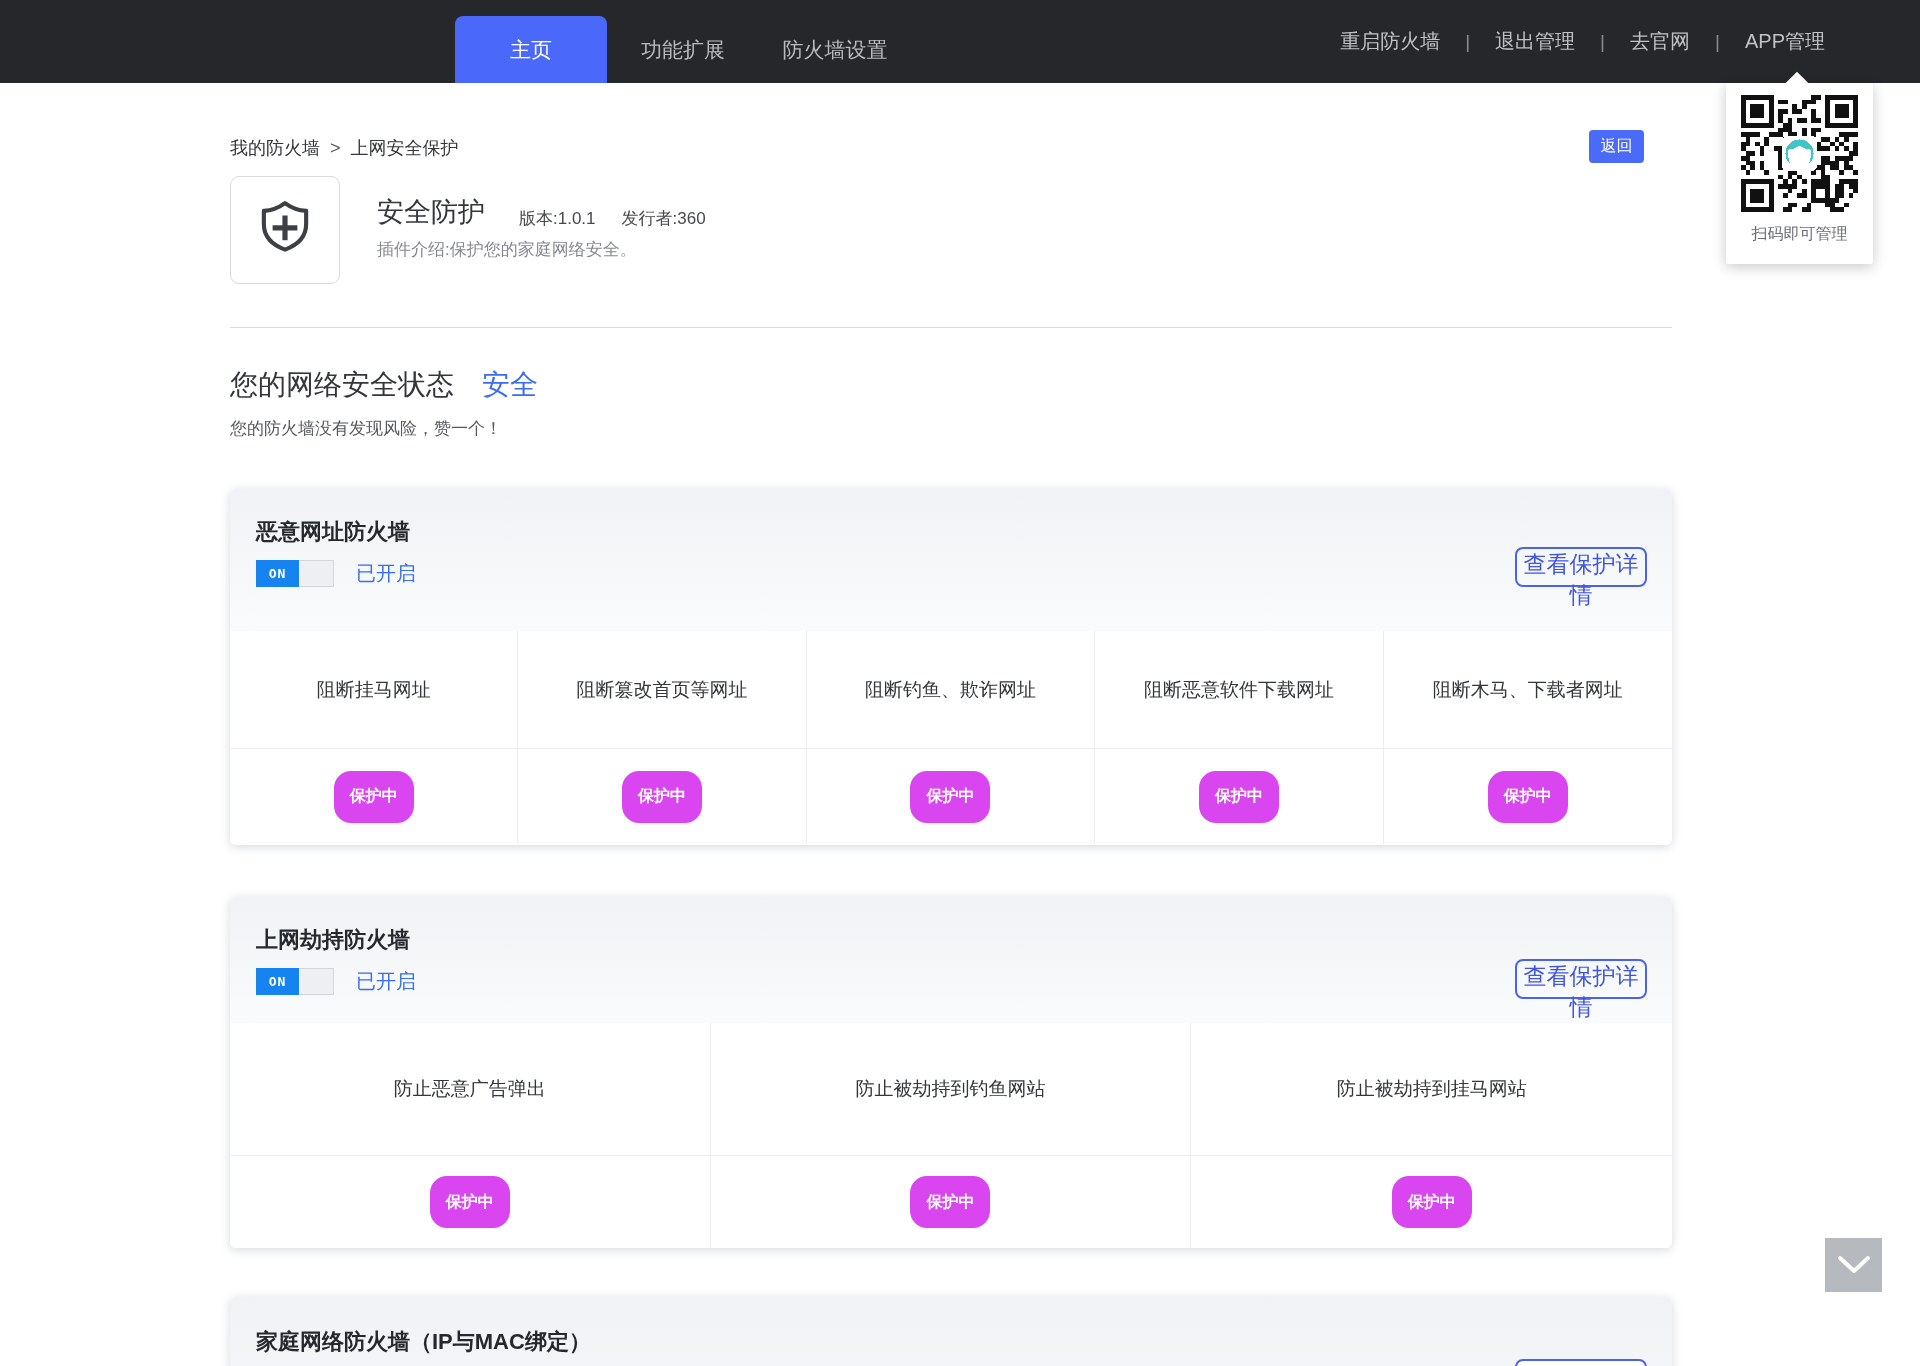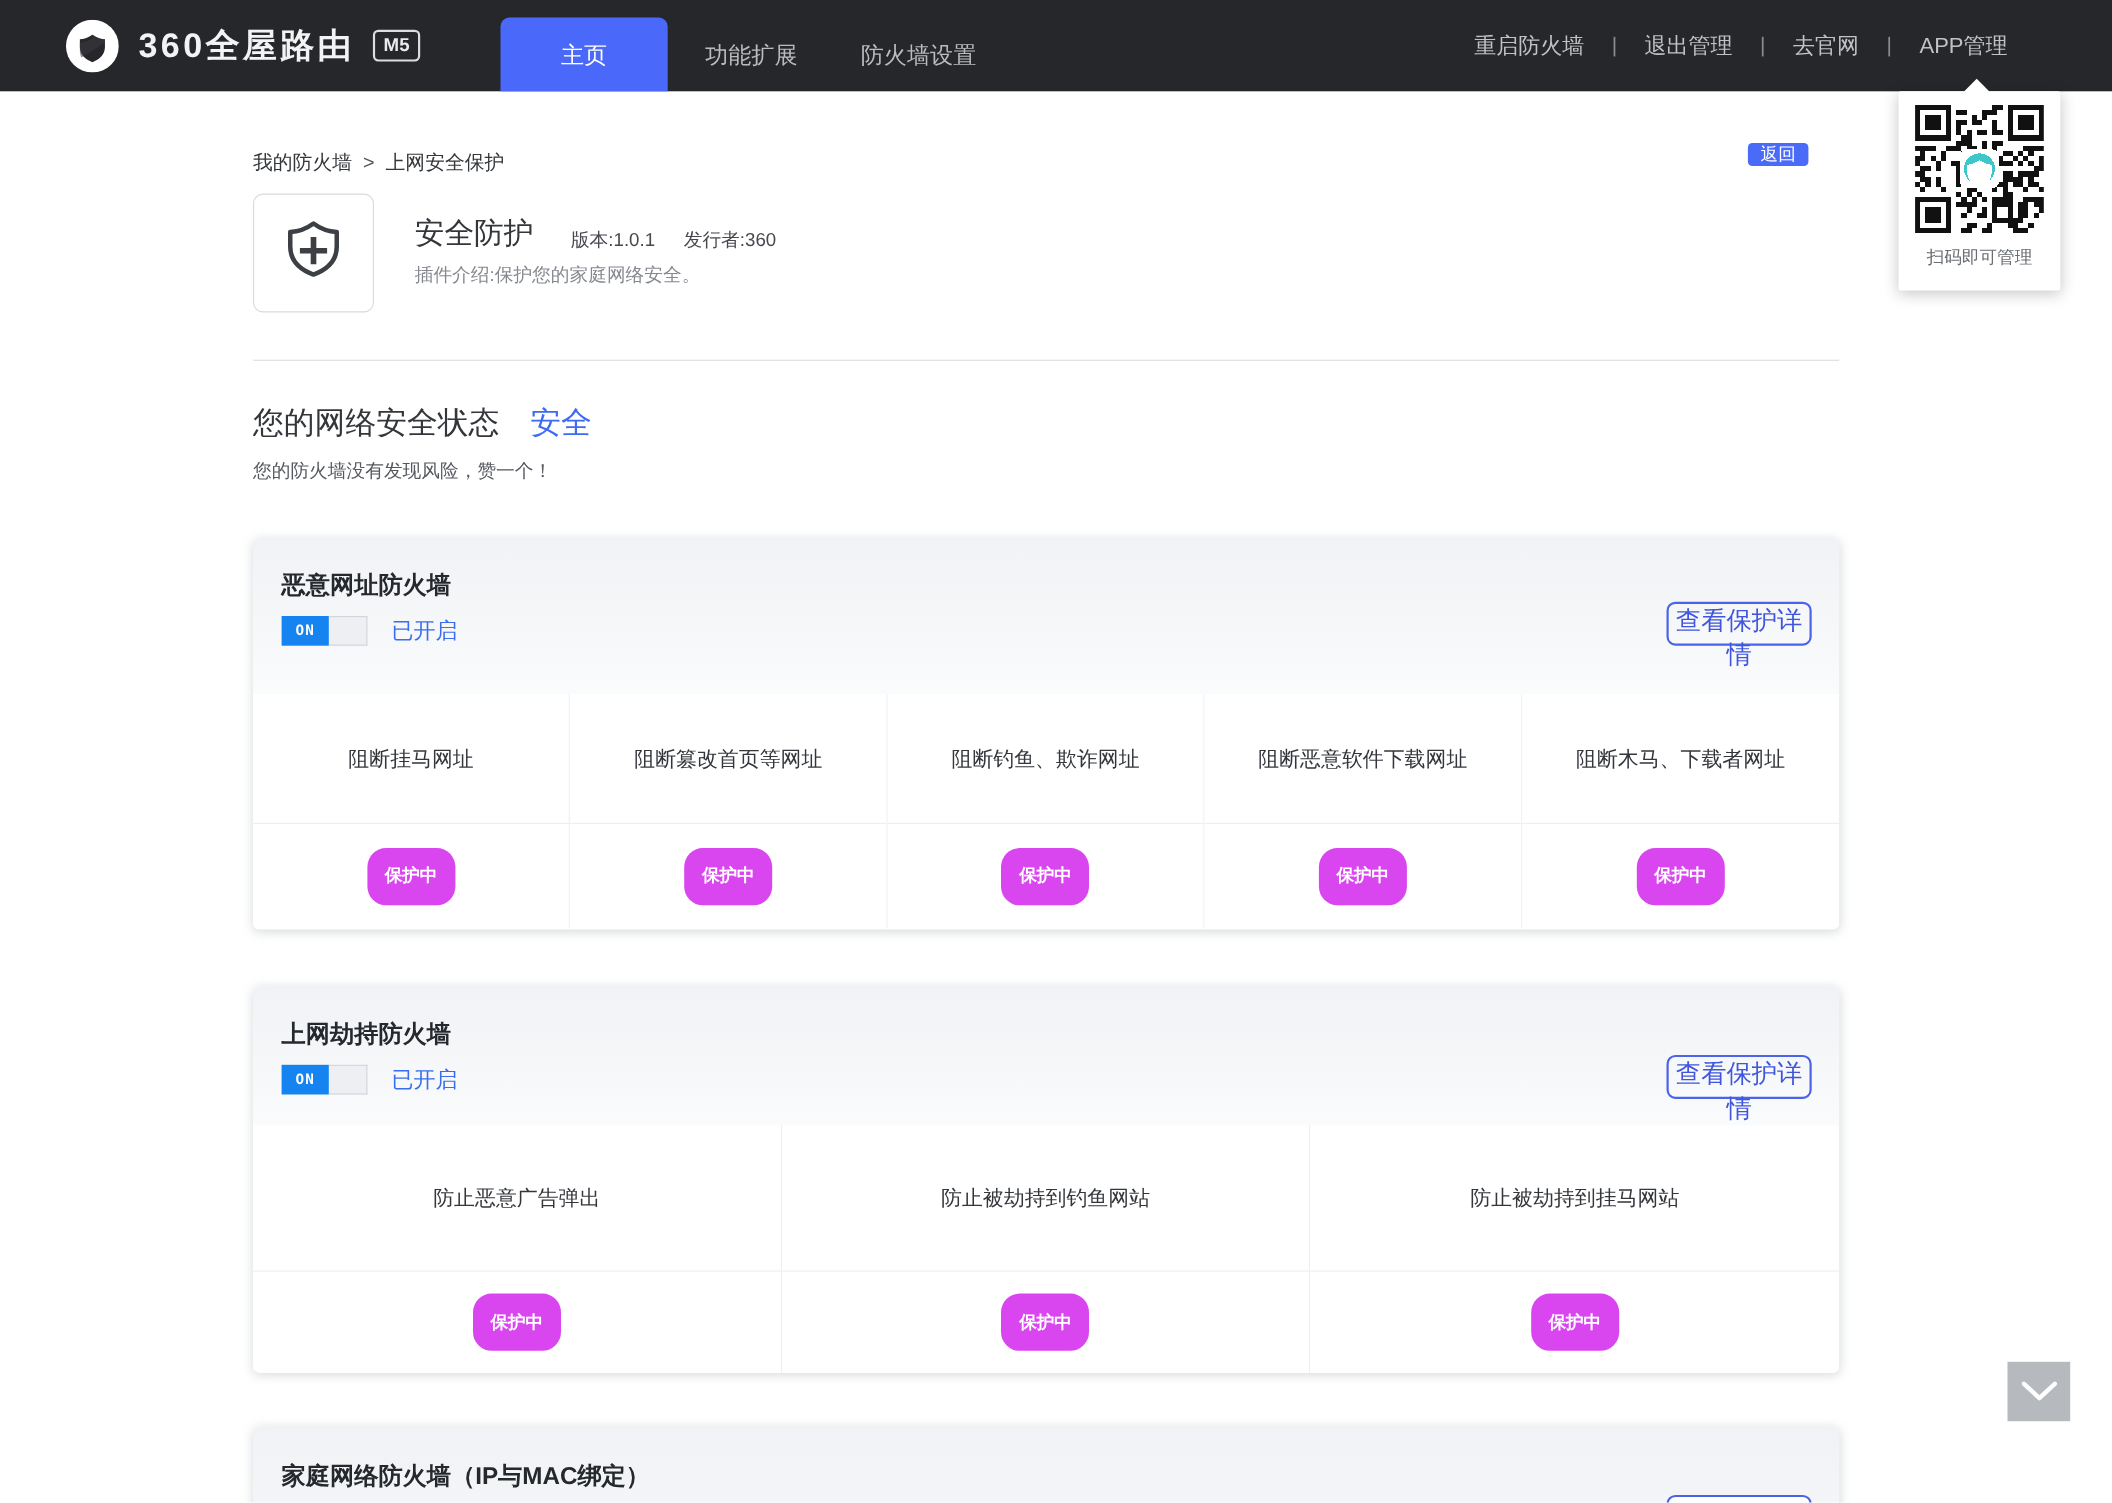--- a/index.html
+++ b/index.html
@@ -29,21 +29,21 @@
             box-shadow:0 3px 14px rgba(0,0,0,.22); border-radius:2px; z-index:5; }
   .qr-arrow { position:absolute; top:-8px; left:63px; width:16px; height:16px; background:#fff;
               transform:rotate(45deg); }
   .qr-code { position:absolute; left:15px; top:12px; width:117px; height:117px; }
   .qr-caption { position:absolute; left:0; right:0; top:141px; text-align:center;
                 font-size:16px; color:#6a6e73; }
 
   
   .breadcrumb { position:absolute; left:230px; top:136px; font-size:18px; color:#33363a; }
   .breadcrumb .sep { margin:0 10px; color:#55585e; }
-  .back-btn { position:absolute; left:1589px; top:130px; width:55px; height:21px;
+  .back-btn { position:absolute; left:1589px; top:130px; width:55px; height:33px;
               background:#4a6af8; color:#fff; font-size:16px; border:none; border-radius:4px;
               cursor:pointer; font-family:inherit; }
 
   
   .plugin-icon { position:absolute; left:230px; top:176px; width:110px; height:108px;
                  border:1px solid #d8dadd; border-radius:9px; background:#fff;
                  display:flex; align-items:center; justify-content:center; }
   .plugin-title-row { position:absolute; left:377px; top:194px; display:flex; align-items:flex-end; }
   .plugin-title { font-size:27px; color:#33363a; }
   .plugin-meta { font-size:17px; color:#46494e; margin-left:34px; }
@@ -97,31 +97,20 @@
 
   
   .scroll-btn { position:absolute; left:1825px; top:1238px; width:57px; height:54px;
                 background:#b6b9bd; border:none; display:flex; align-items:center;
                 justify-content:center; cursor:pointer; }
 </style>
 </head>
 <body>
 
 <header class="navbar">
-  <div class="brand">
-    <span class="brand-icon">
-      <svg viewBox="0 0 48 48" width="48" height="48">
-        <circle cx="24" cy="24" r="24" fill="#ffffff"></circle>
-        <path d="M24 13.5c4.2 3 8.2 4.1 11.4 4.2v7.1c0 7.2-5.1 11.5-11.4 13.7-6.3-2.2-11.4-6.5-11.4-13.7v-7.1c3.2-.1 7.2-1.2 11.4-4.2z" fill="#26272a"></path>
-        <path d="M24 13.5c4.2 3 8.2 4.1 11.4 4.2v3.2L14 34.2c-.9-1.8-1.4-3.9-1.4-6.3v-7.1c3.2-.1 7.2-1.2 11.4-4.2z" fill="#3a3b3f" opacity="0.55"></path>
-      </svg>
-    </span>
-    <span class="brand-name">360全屋路由</span>
-    <span class="brand-model">M5</span>
-  </div>
 
   <nav class="tabs">
     <div class="tab active">主页</div>
     <div class="tab">功能扩展</div>
     <div class="tab">防火墙设置</div>
   </nav>
 
   <div class="nav-links">
     <span class="nav-link">重启防火墙</span>
     <span class="nav-sep">|</span>

